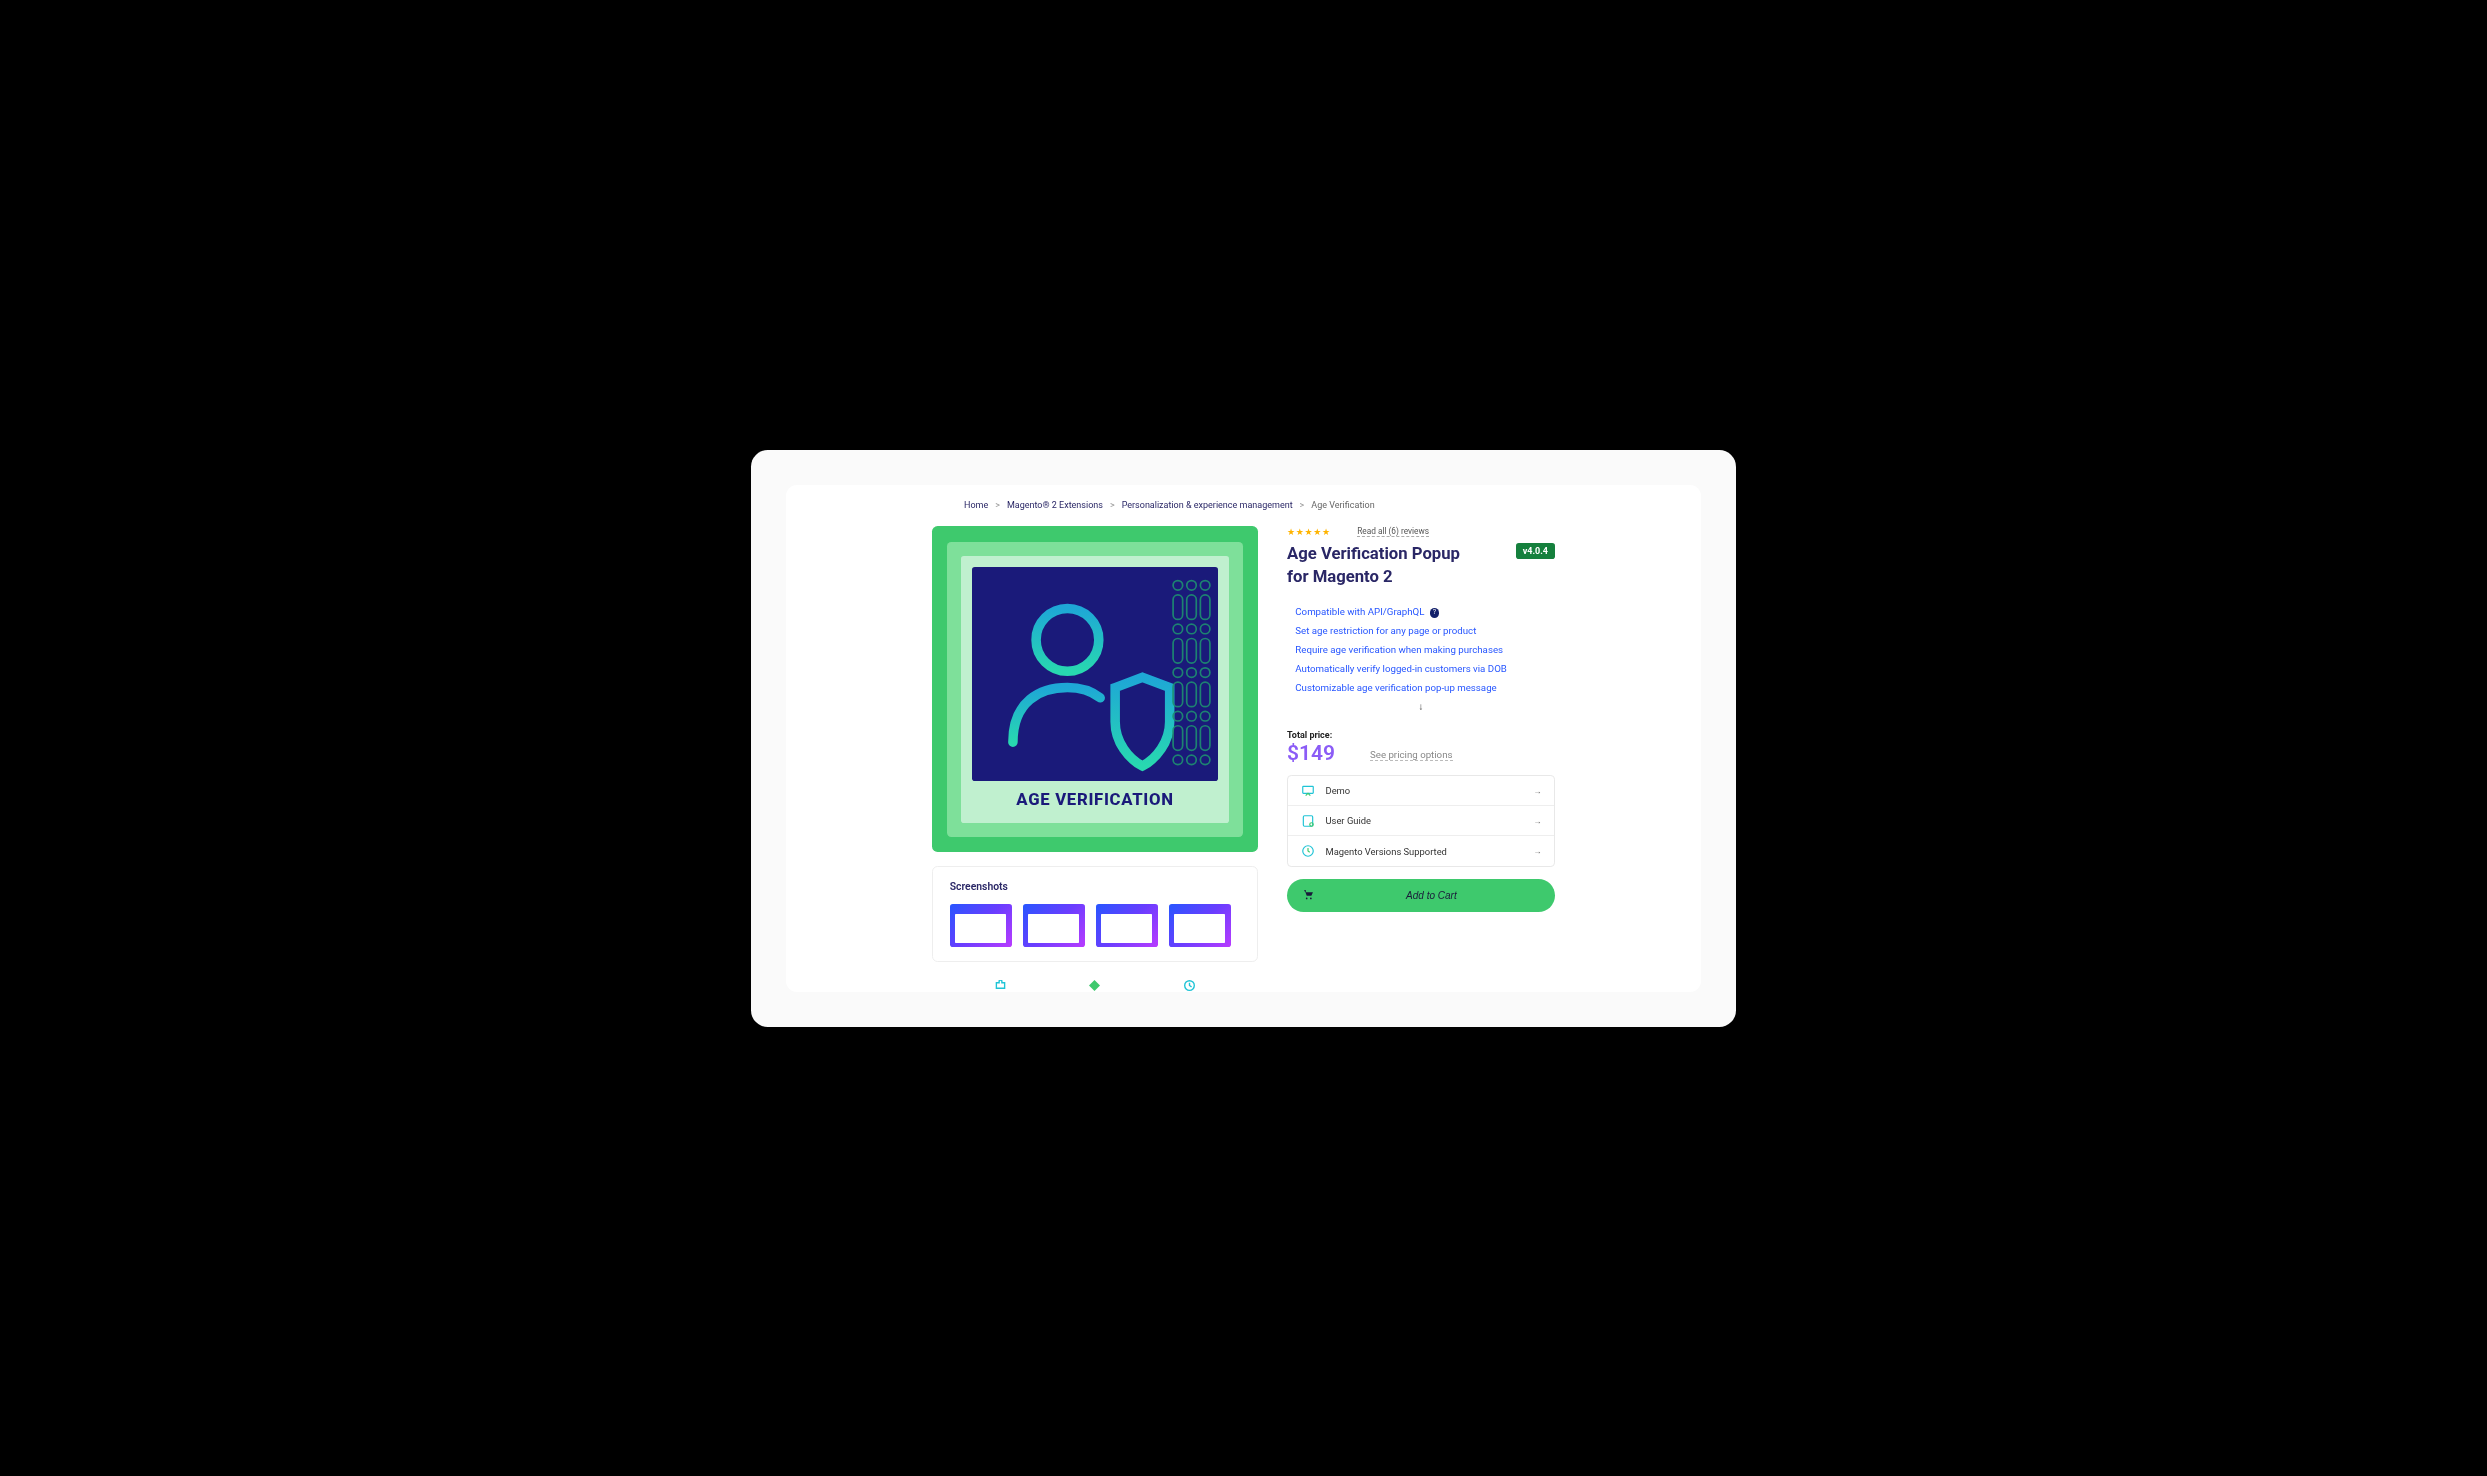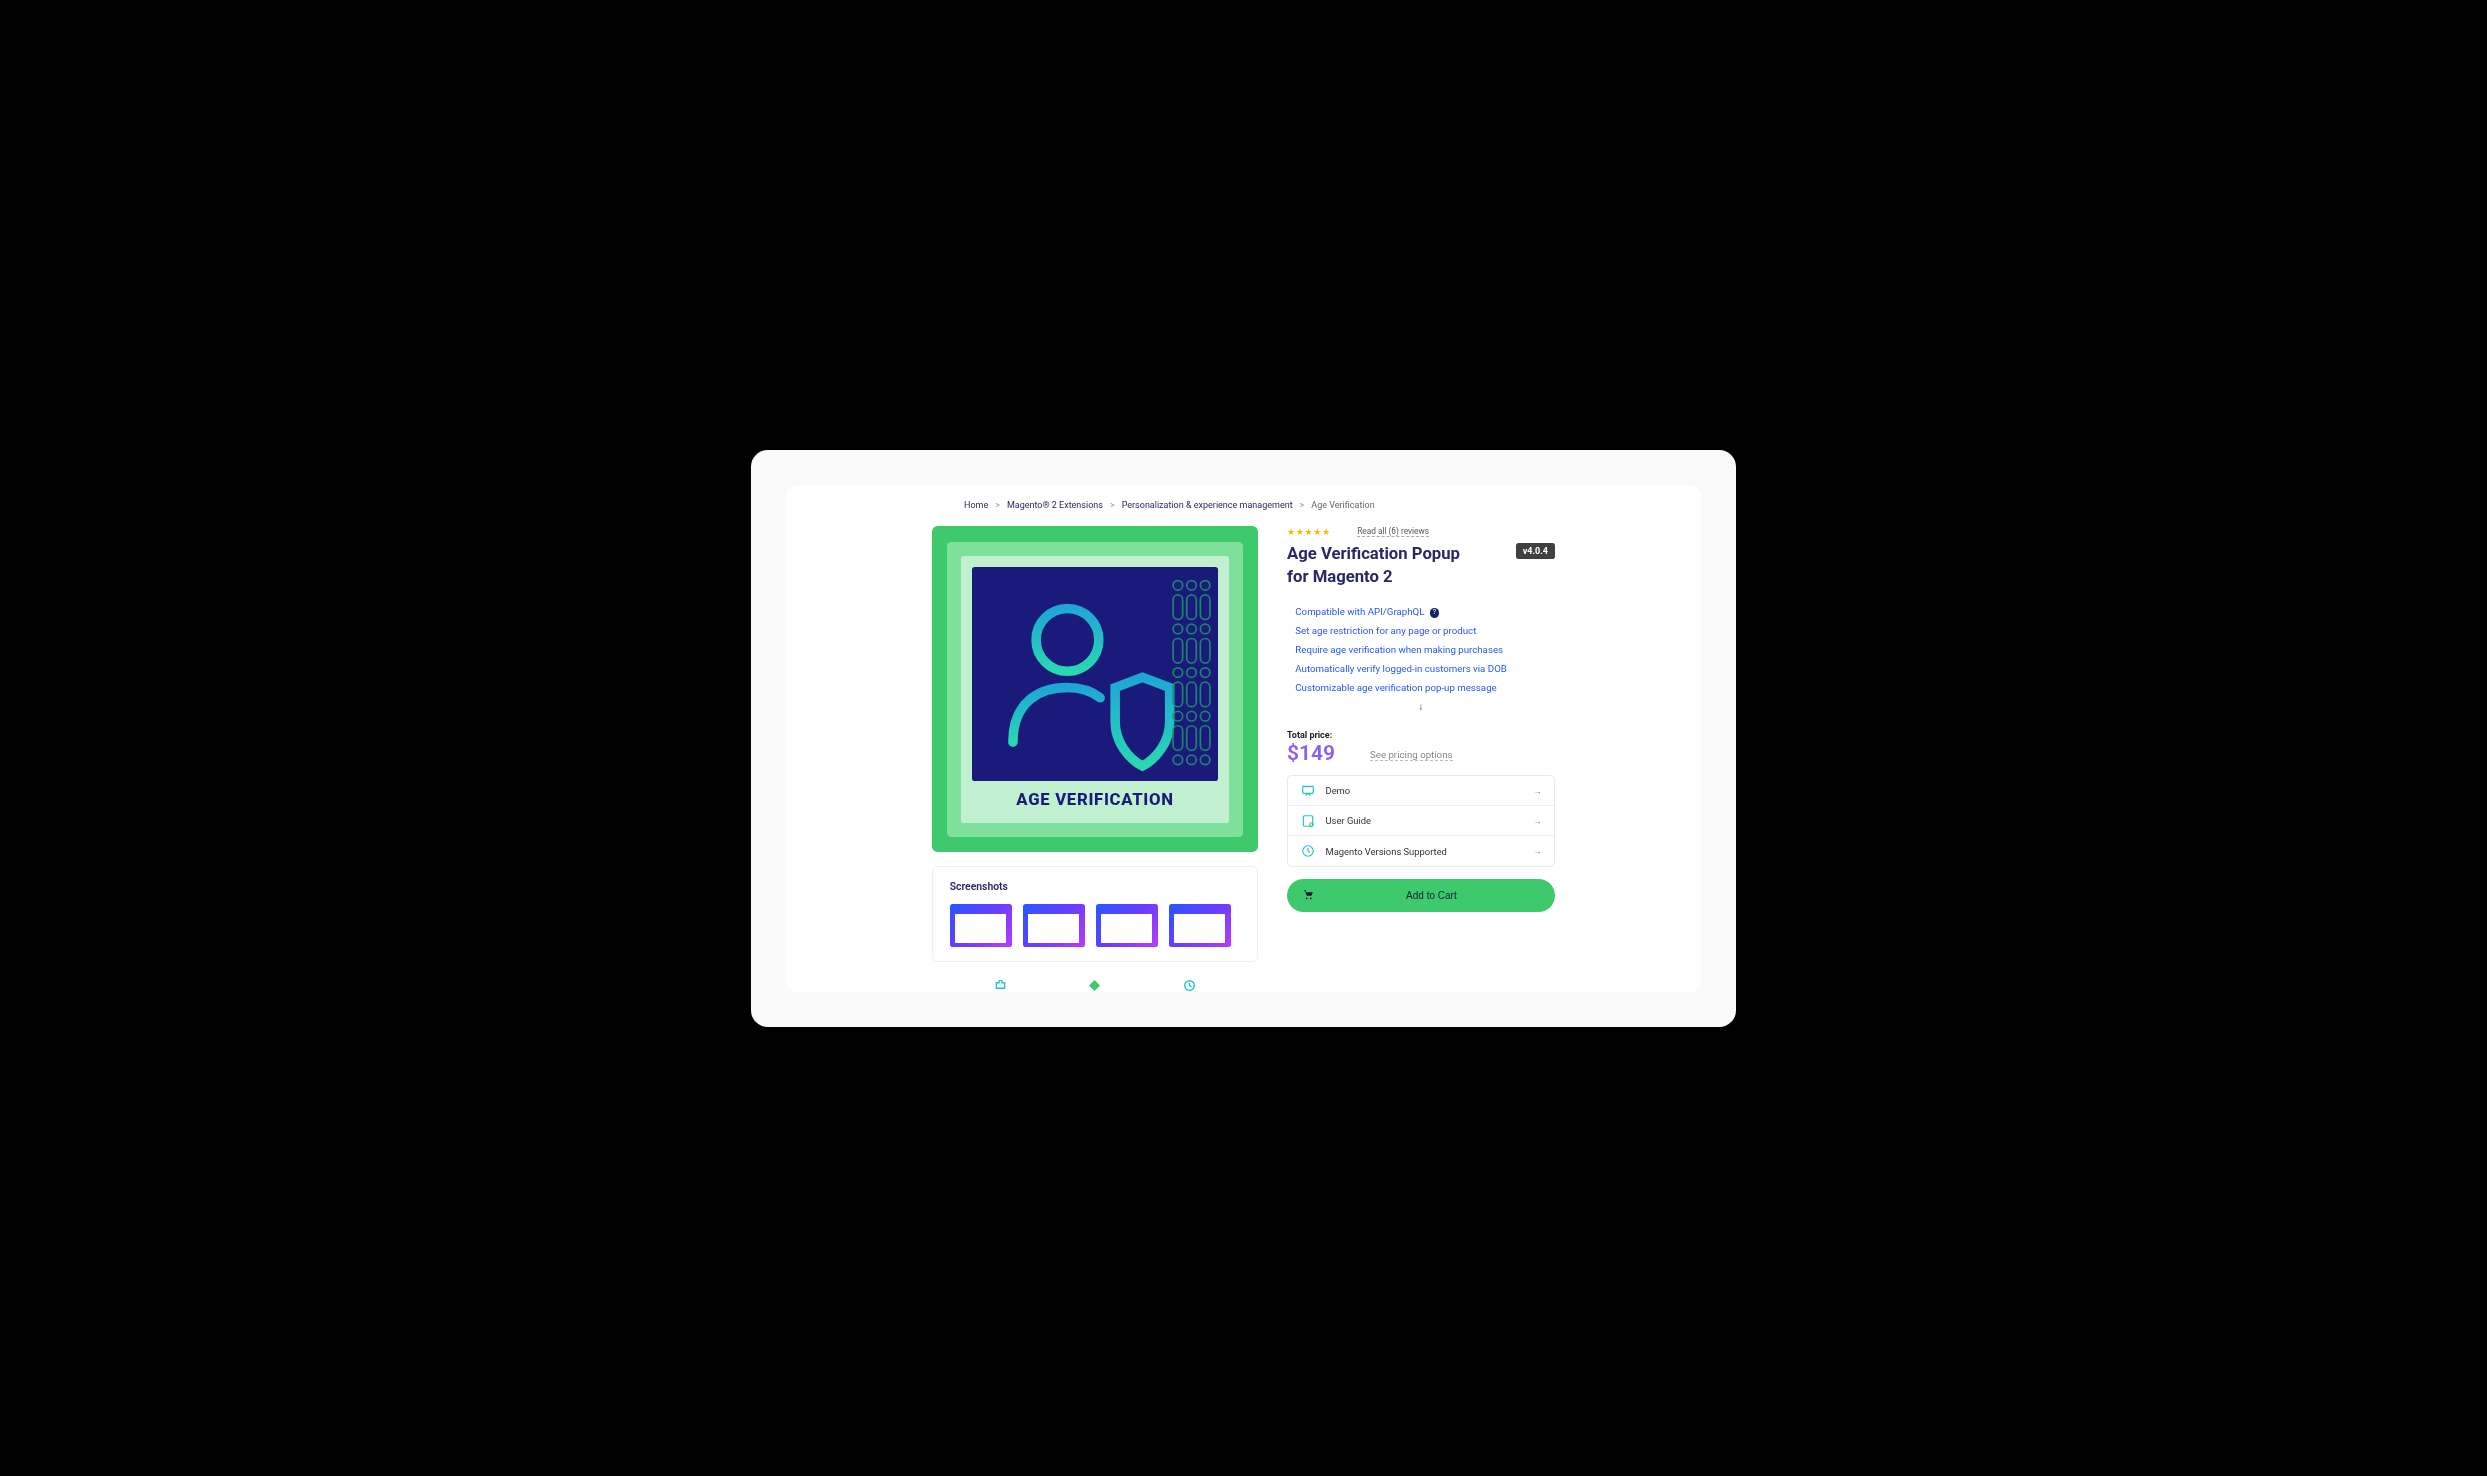--- a/index.html
+++ b/index.html
@@ -120,21 +120,21 @@
 }
 .title-row { display: flex; justify-content: space-between; align-items: flex-start; gap: 11px; }
 .title {
   font-size: 16.7px;
   font-weight: 700;
   color: #2a2766;
   line-height: 1.35;
   max-width: 194px;
 }
 .version-badge {
-  background: #404040;
+  background: #15803d;
   color: #fff;
   font-weight: 700;
   font-size: 9px;
   padding: 2.8px 7px;
   border-radius: 2.8px;
 }
 .desc {
   margin-top: 19.4px;
   font-size: 9.7px;
   line-height: 1.75;
@@ -213,21 +213,21 @@
   padding: 9px 15.3px;
   font-size: 10px;
   font-weight: 500;
   color: #1a1a3a;
   cursor: pointer;
   display: flex;
   align-items: center;
   gap: 8.3px;
 }
 .cart-btn .cart-icon-slot { width: 12.5px; }
-.cart-btn .cart-label { flex: 1; text-align: center; }
+.cart-btn .cart-label { flex: 1; text-align: center; font-style: italic; }
 .bottom-icons {
   margin-top: 18px;
   display: flex;
   justify-content: space-around;
   padding: 0 21px;
 }
 .bottom-icons .bi { width: 21px; height: 11px; }
 </style>
 </head>
 <body>

